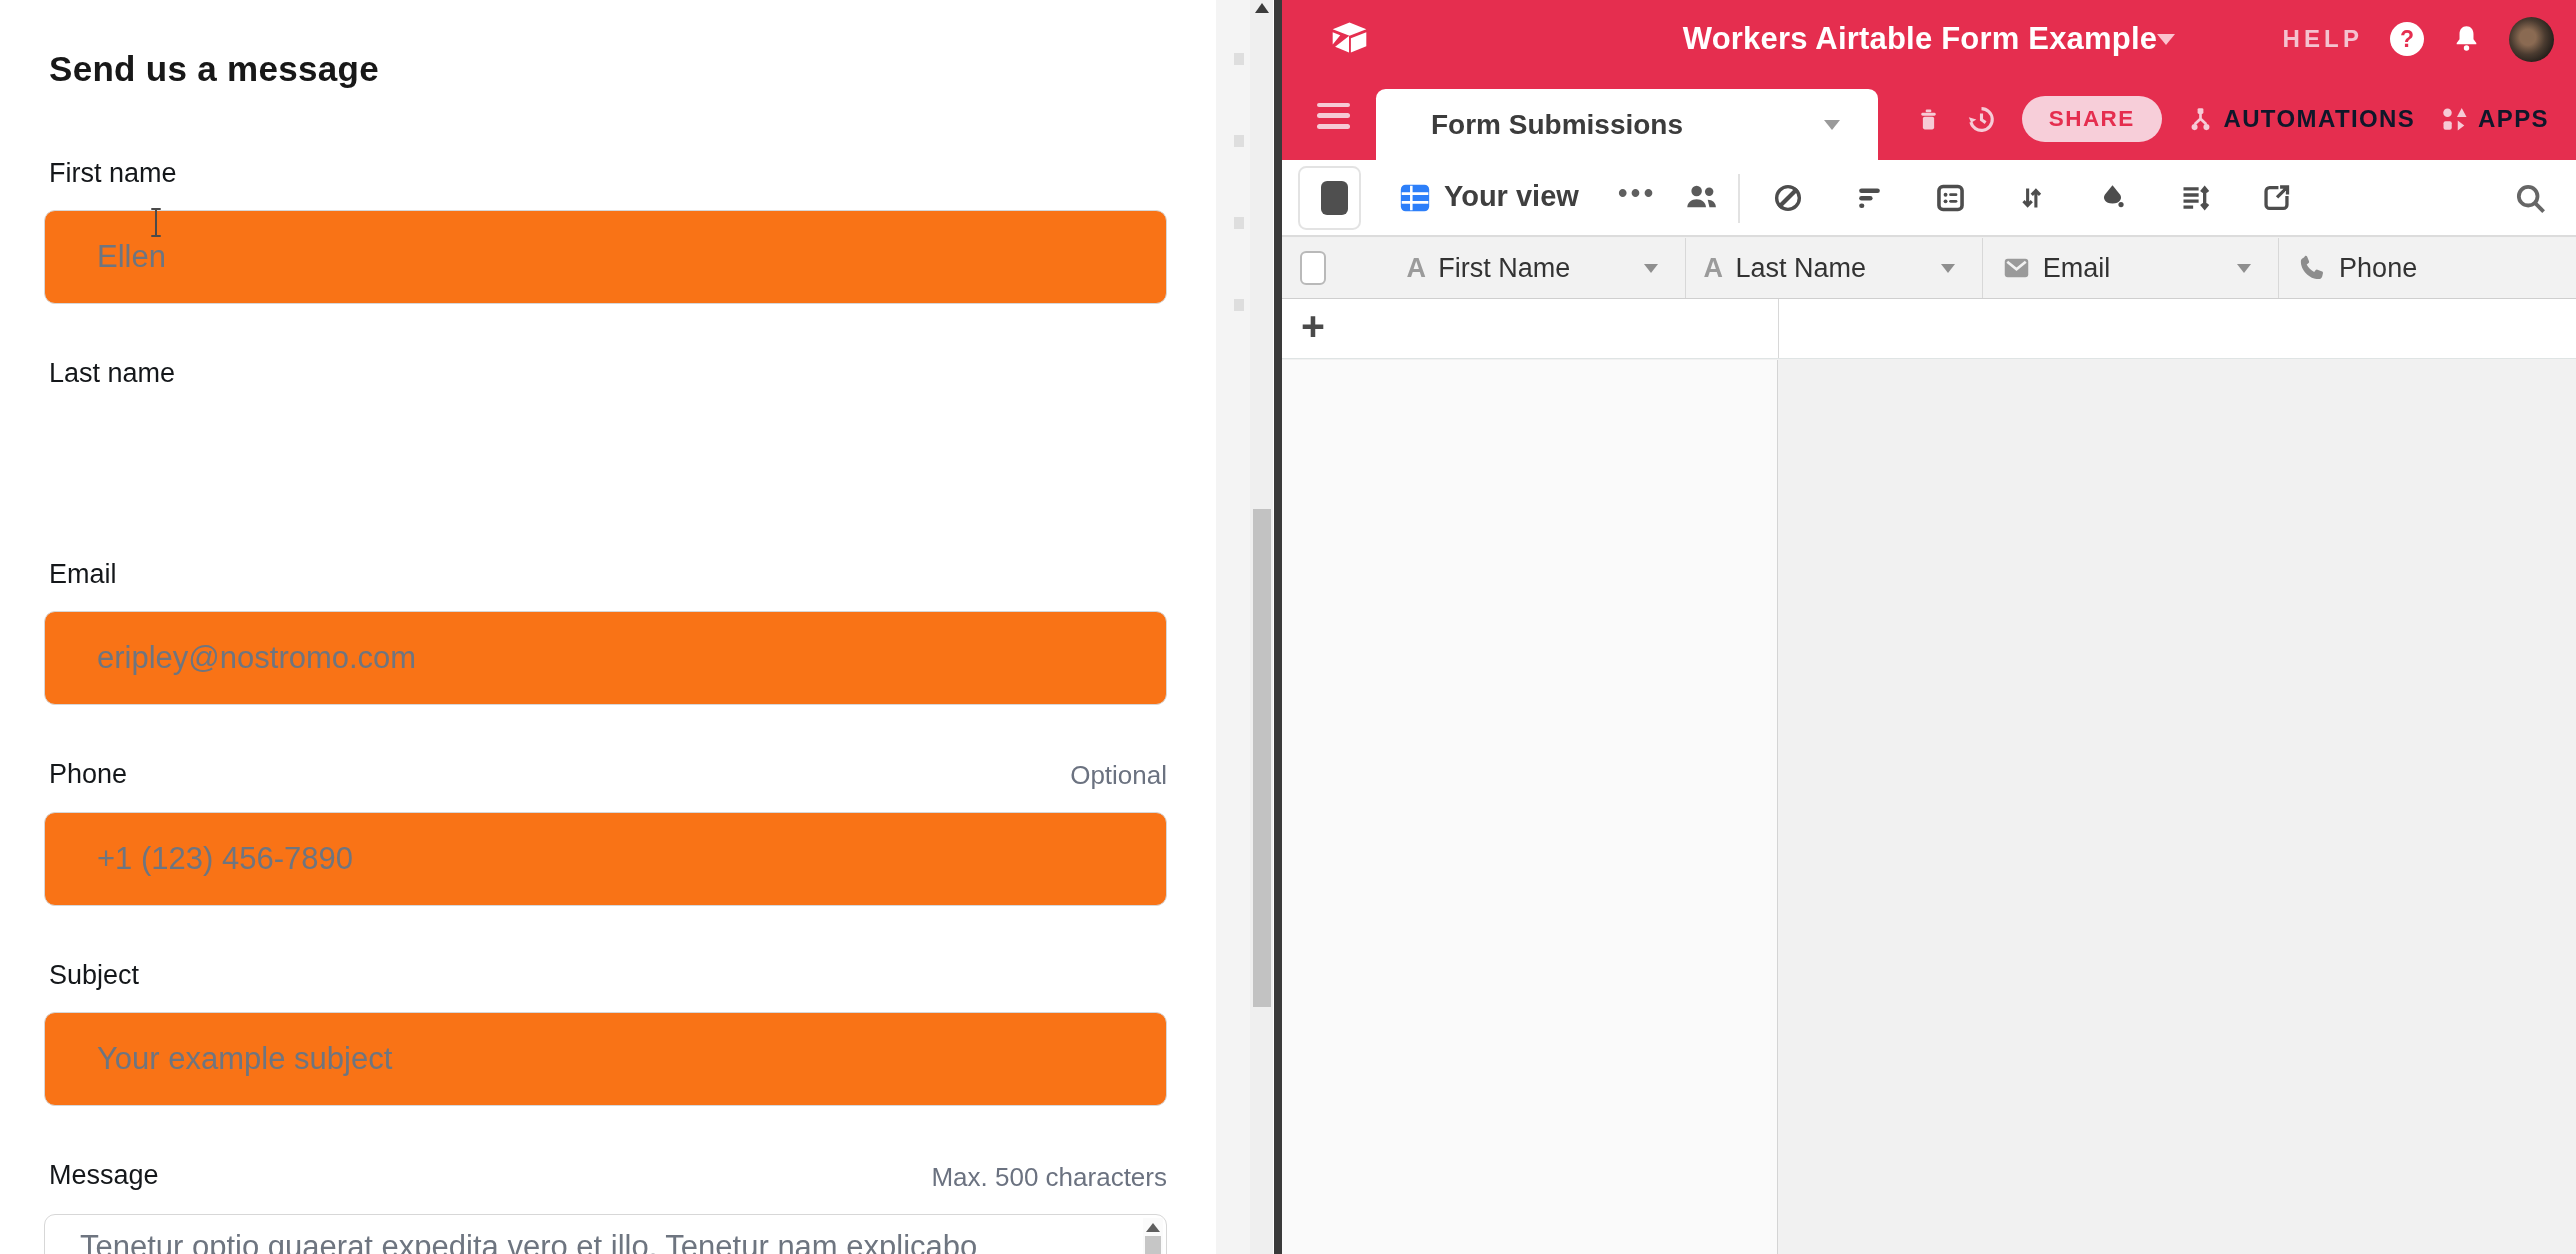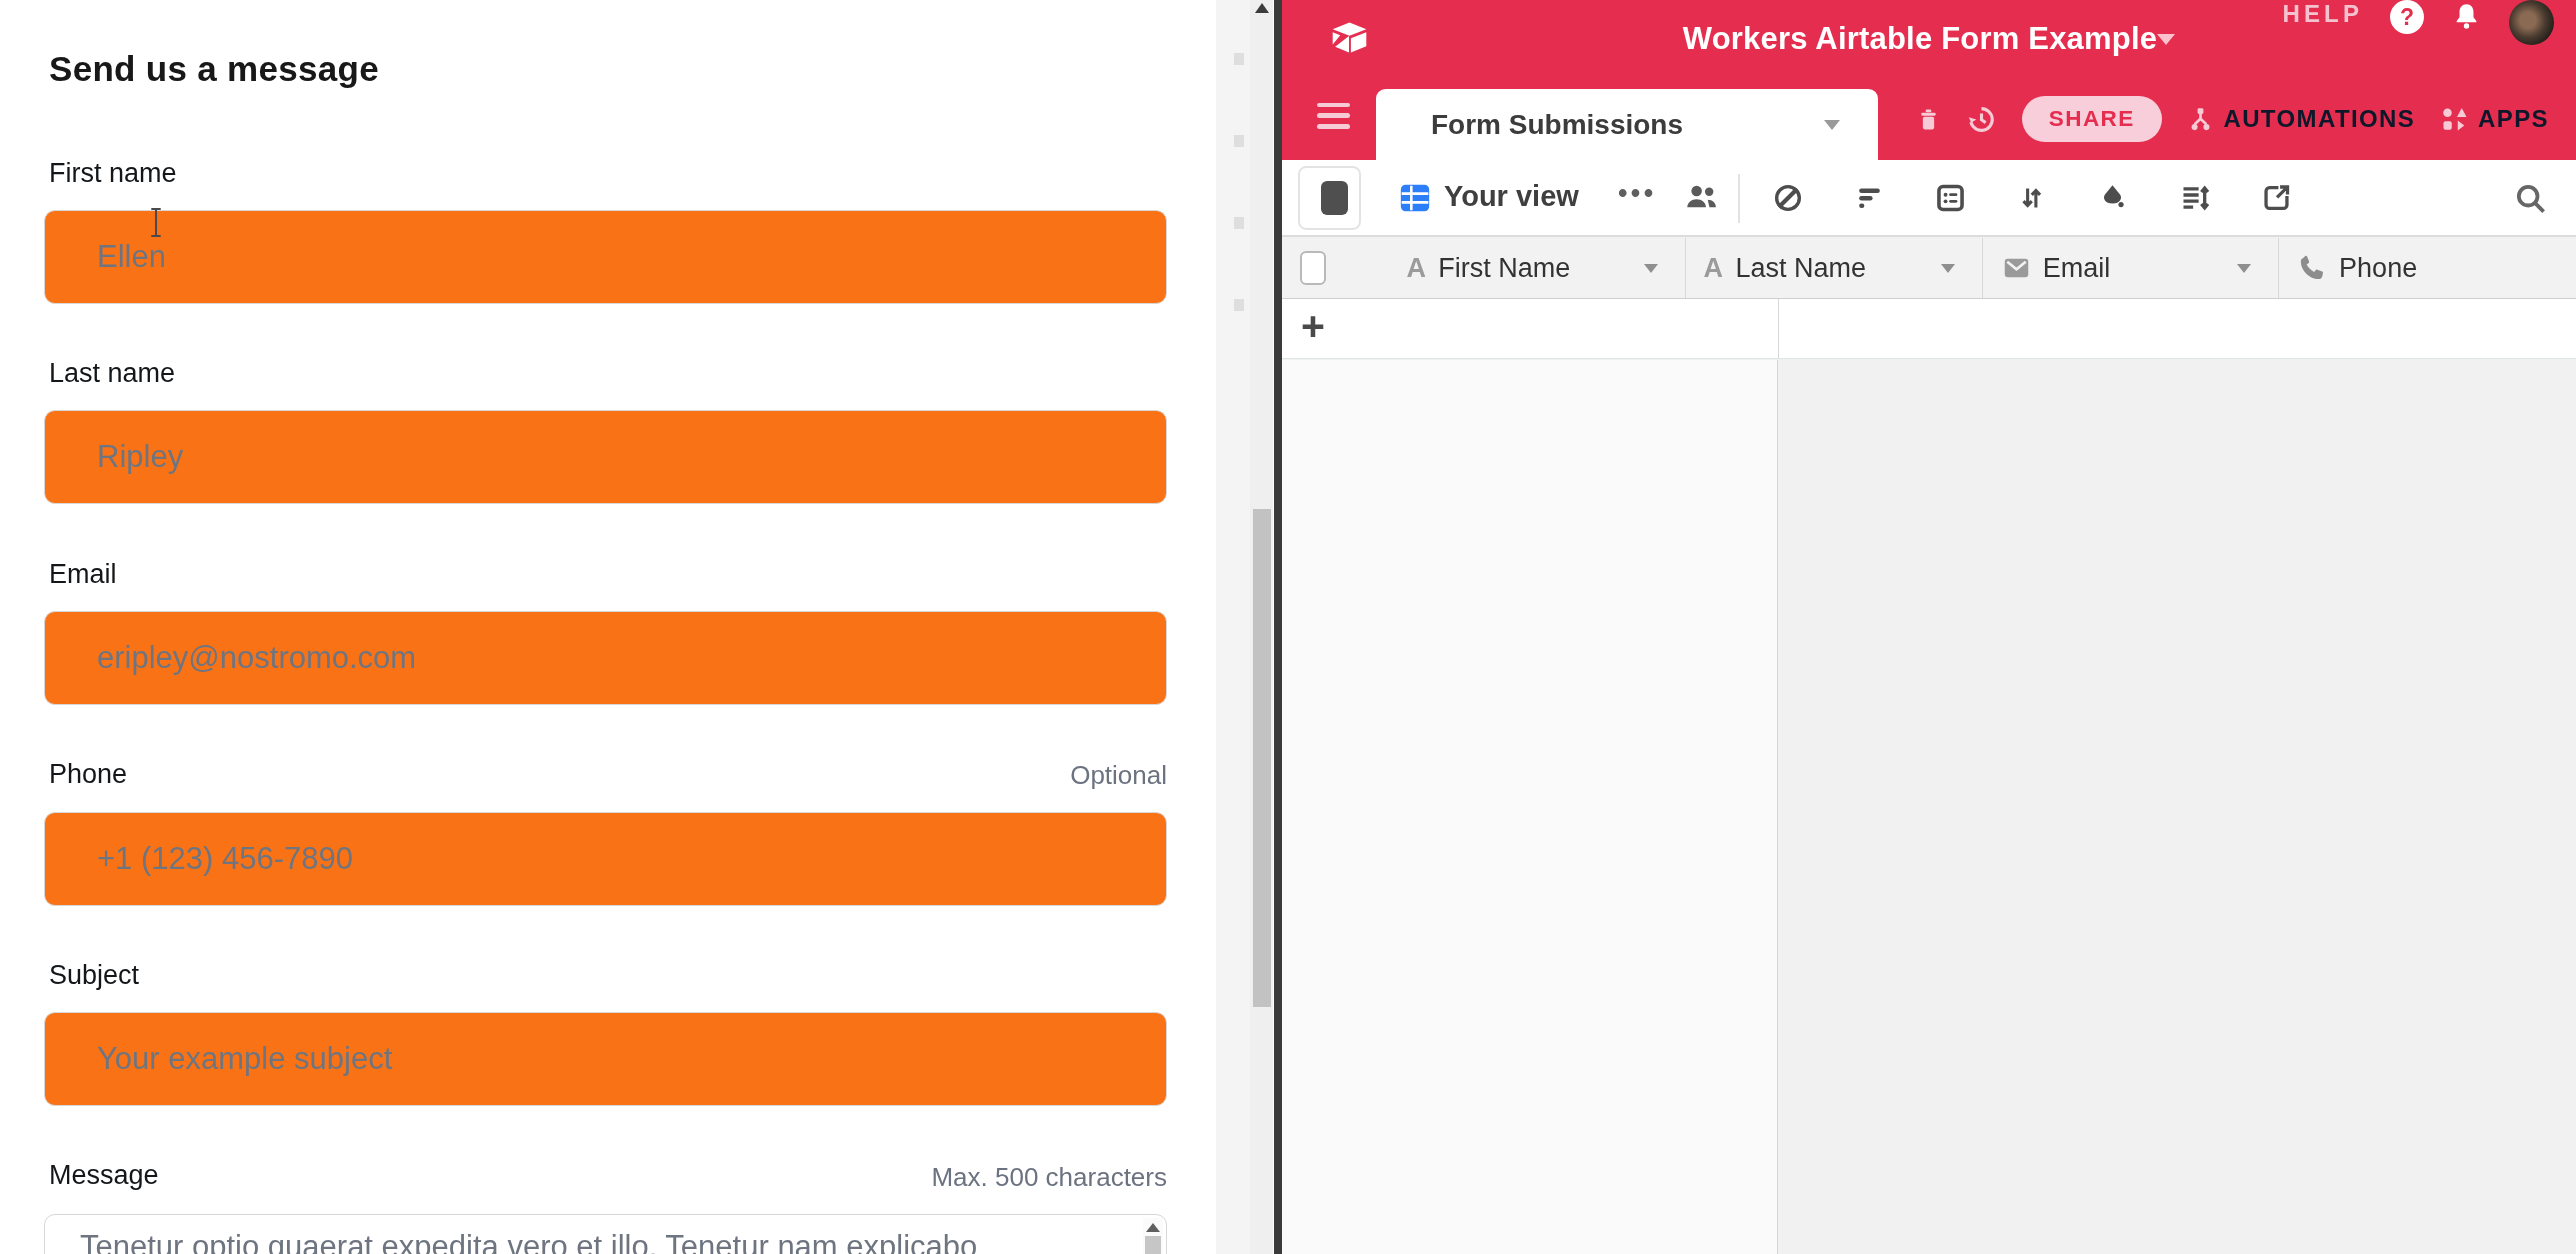--- a/index.html
+++ b/index.html
@@ -34,21 +34,21 @@
 
   
   .right-pane { position:absolute; left:1282px; top:0; width:1294px; height:1255px; background:#f1f1f1; }
 
   .at-topbar { position:absolute; left:0; top:0; width:100%; height:78px; background:#e52e4f;
     display:flex; align-items:center; }
   .at-logo { position:absolute; left:45px; top:18px; width:45px; height:42px; }
   .at-title-wrap { position:absolute; left:0; right:0; top:0; height:78px; display:flex; align-items:center; justify-content:center; }
   .at-title { color:#fff; font-size:31px; font-weight:700; letter-spacing:0.2px; }
   .caret-down-white { width:0;height:0; border-left:9px solid transparent; border-right:9px solid transparent; border-top:11px solid rgba(255,220,228,.85); }
-  .at-top-right { position:absolute; right:22px; top:0; height:78px; display:flex; gap:27px; }
+  .at-top-right { position:absolute; right:22px; top:0; height:78px; display:flex; align-items:center; gap:27px; }
   .help-label { color:#f4c2cf; font-size:24px; font-weight:600; letter-spacing:4.1px; }
   .help-circle { width:34px; height:34px; border-radius:50%; background:#fff; color:#e52e4f; font-size:23px; font-weight:800;
     display:flex; align-items:center; justify-content:center; }
   .avatar { width:45px; height:45px; border-radius:50%;
     background:radial-gradient(circle at 42% 45%, #8a6a52 0 22%, #4a3b30 48%, #221d19 75%, #15120f 100%); }
 
   .at-tabbar { position:absolute; left:0; top:78px; width:100%; height:82px; background:#e52e4f; }
   .hamburger { position:absolute; left:35px; top:24.6px; width:33px; display:flex; flex-direction:column; gap:6.1px; }
   .hamburger i { display:block; height:4.8px; border-radius:2.7px; background:#f6cbd6; }
   .table-tab { position:absolute; left:94px; top:11px; width:502px; height:71px; background:#ffffff;
@@ -102,21 +102,20 @@
 
     <div class="f-label" style="top:158px">First name</div>
     <input class="f-input" style="top: 210px;" placeholder="Ellen">
     <svg class="ibeam" width="18" height="31" viewBox="0 0 26 46">
       <g stroke="#4a4a4a" stroke-width="3" fill="none">
         <path d="M6 3h14 M6 43h14 M13 3v40"></path>
       </g>
     </svg>
 
     <div class="f-label" style="top:358px">Last name</div>
-    <input class="f-input" style="top: 410px;" placeholder="Ripley">
 
     <div class="f-label" style="top:559px">Email</div>
     <input class="f-input" style="top: 611px;" placeholder="eripley@nostromo.com">
 
     <div class="f-label" style="top:759px">Phone</div>
     <div class="f-hint" style="top:760px">Optional</div>
     <input class="f-input" style="top: 812px;" placeholder="+1 (123) 456-7890">
 
     <div class="f-label" style="top:960px">Subject</div>
     <input class="f-input" style="top: 1012px;" placeholder="Your example subject">

